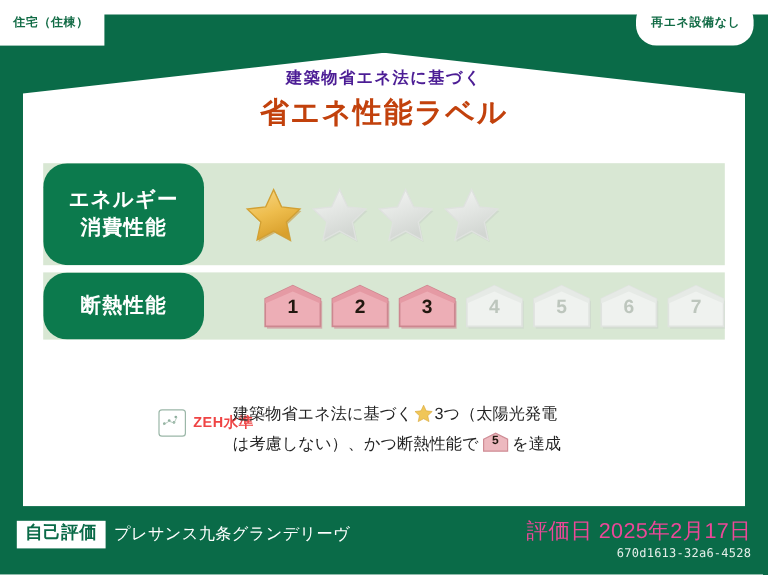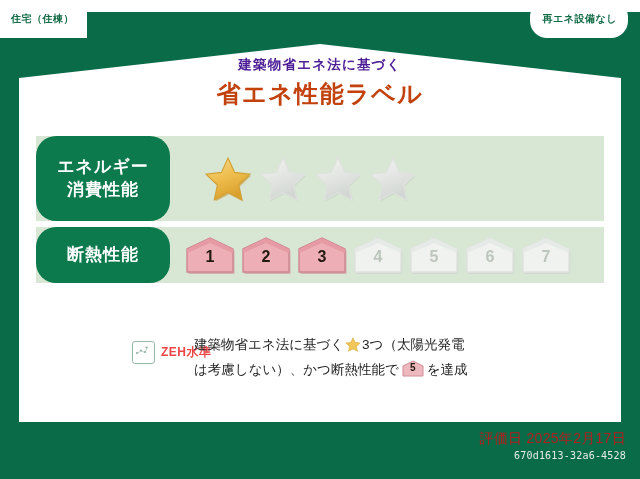--- a/index.html
+++ b/index.html
@@ -108,21 +108,21 @@
     line-height: 1.32;
     text-align: center;
     border-radius: 20px;
   }
   .rate-value {
     flex: 1 1 auto;
     display: flex;
     align-items: center;
     padding-left: 34px;
   }
-  .rate-row.insulation { height: 56px; }
+  .rate-row.insulation { height: 56px; gap: 34px; }
   .rate-row.insulation .rate-label { font-size: 17px; }
   .rate-row.insulation .rate-value { padding-left: 14px; }
 
   
   .stars { display: flex; gap: 7px; align-items: center; }
   .star {
     width: 48px; height: 46px;
     display: block;
   }
 
@@ -240,22 +240,22 @@
     color: #ffffff;
     letter-spacing: 0.3px;
   }
   .footer-right {
     position: absolute;
     right: 14px;
     top: 8px;
     text-align: right;
   }
   .eval-date {
-    font-size: 14px;
-    color: #b91c1c;
+    font-size: 18px;
+    color: #ec4899;
     letter-spacing: 0.3px;
   }
   .doc-id {
     font-size: 10px;
     color: #e4eee9;
     margin-top: 2px;
     letter-spacing: 0.2px;
     font-family: "DejaVu Sans Mono", "Liberation Mono", monospace;
   }
 </style>
@@ -428,19 +428,23 @@
     <div class="zeh-desc">
       <span>建築物省エネ法に基づく</span><span class="inline-star"><svg width="16" height="15" viewBox="0 0 24 23">
             <polygon points="12,1 15.3,8.2 23,9.1 17.3,14.4 18.9,22 12,18.3 5.1,22 6.7,14.4 1,9.1 8.7,8.2" fill="#f0c658" stroke="#d9a93a" stroke-width="0.8"></polygon>
           </svg></span><span>3つ（太陽光発電</span><br><span>は考慮しない）、かつ断熱性能で</span><span class="inline-house"><svg width="24" height="17" viewBox="0 0 24 17">
             <polygon points="2,6 12,1 22,6 22,16 2,16" fill="#edb9bf" stroke="#cf8d96" stroke-width="1"></polygon>
           </svg><span>5</span></span><span>を達成</span>
     </div>
   </div>
 
   <div class="footer">
+    <div class="footer-left">
+      <span class="self-eval-badge">自己評価</span>
+      <span class="building-name">プレサンス九条グランデリーヴ</span>
+    </div>
     <div class="footer-right">
       <div class="eval-date">評価日 2025年2月17日</div>
       <div class="doc-id">670d1613-32a6-4528</div>
     </div>
   </div>
 
 </div>
 
 </body></html>

